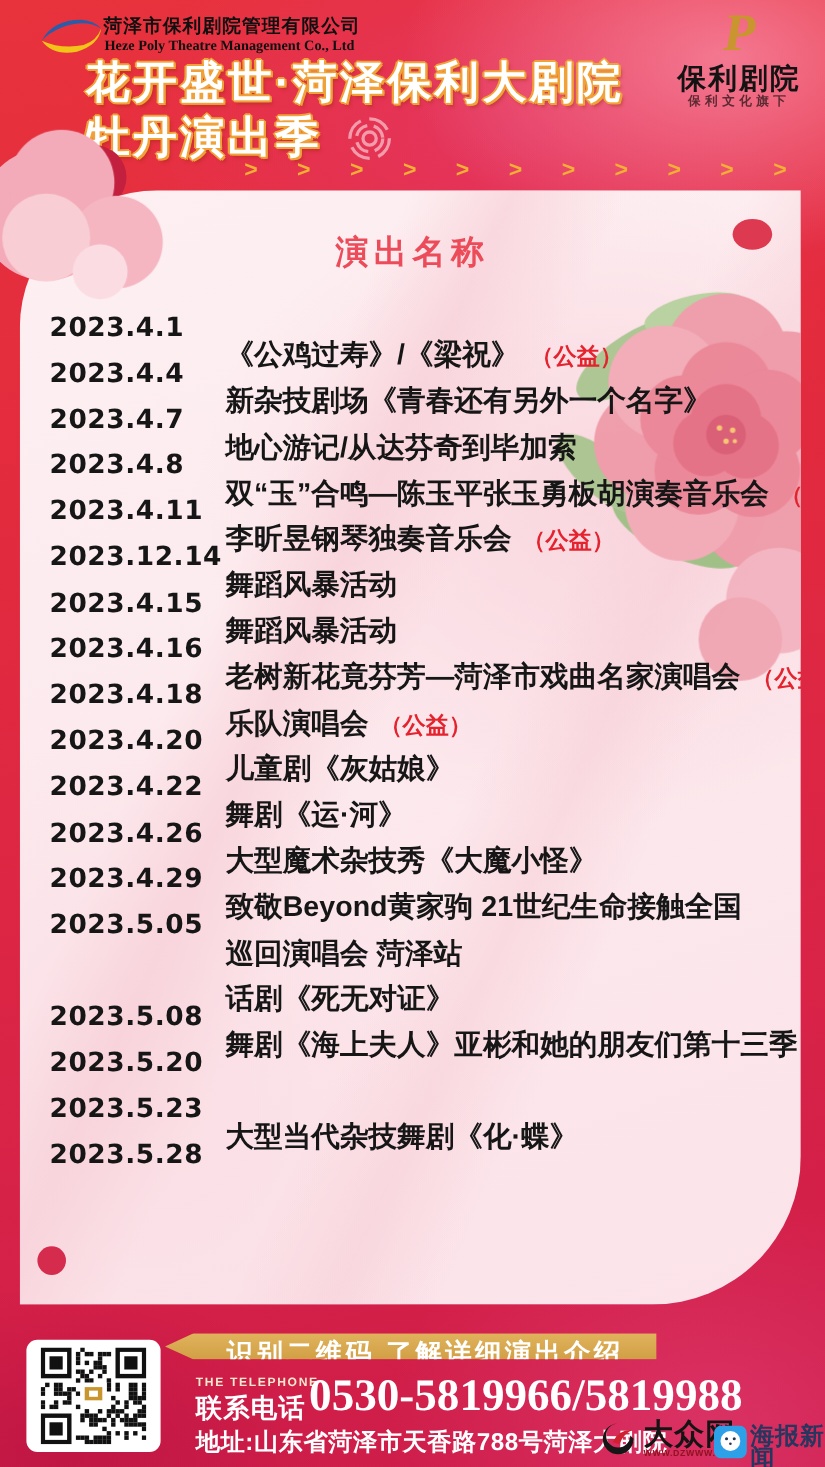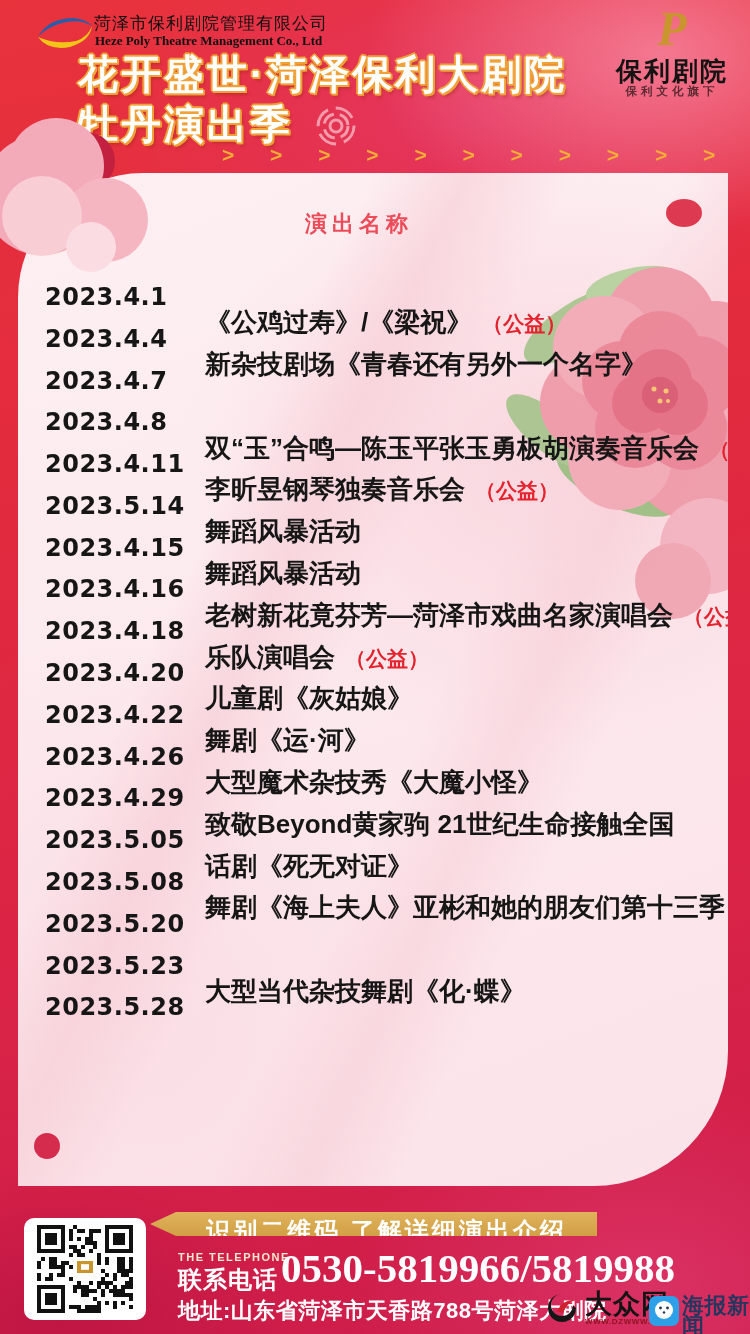--- a/index.html
+++ b/index.html
@@ -10,21 +10,21 @@
       radial-gradient(420px 260px at 88% 4%, rgba(250,150,175,.70), rgba(250,150,175,0) 70%),
       radial-gradient(520px 300px at 62% 9%, rgba(226,60,136,.45), rgba(226,60,136,0) 72%),
       radial-gradient(420px 300px at 86% 97%, rgba(236,80,140,.40), rgba(236,80,140,0) 70%),
       radial-gradient(340px 220px at 8% 99%, rgba(170,12,60,.45), rgba(170,12,60,0) 70%),
       linear-gradient(170deg,#e8323c 0%,#e22a3e 35%,#d92347 70%,#cc1c4a 100%);
   }
   .abs{position:absolute;}
 
   
   .brand-logo{left:36px;top:15px;width:58px;height:34px;}
-  .company-cn{left:94px;top:12px;font-size:17px;font-weight:400;letter-spacing:1px;color:#101010;}
+  .company-cn{left:94px;top:12px;font-size:17px;font-weight:700;letter-spacing:1px;color:#101010;}
   .company-en{left:95px;top:33px;font-size:13px;font-weight:700;color:#101010;
               font-family:"Liberation Serif","DejaVu Serif",serif;}
   .title{font-size:40px;font-weight:900;letter-spacing:3px;color:#fff;white-space:nowrap;
     text-shadow:-2px 0 0 #f0a238,2px 0 0 #f0a238,0 -2px 0 #f0a238,0 2px 0 #f0a238,
       -1px -1px 0 #f0a238,1px -1px 0 #f0a238,-1px 1px 0 #f0a238,2px 2px 0 #f0a238,
       3px 4px 3px rgba(150,40,10,.40);}
   .title1{left:78px;top:47px;}
   .title2{left:78px;top:97px;}
   .rose-mark{left:311px;top:105px;width:50px;height:42px;opacity:.65;}
   .chevrons{left:222px;top:143px;font-size:21px;font-weight:900;letter-spacing:15px;
@@ -50,21 +50,21 @@
     background:
       radial-gradient(520px 420px at 74% 28%, rgba(249,211,220,.85), rgba(249,211,220,0) 70%),
       radial-gradient(430px 520px at 18% 82%, rgba(250,220,227,.75), rgba(250,220,227,0) 70%),
       linear-gradient(160deg,#fdf0f2,#fce9ed 50%,#fbe3e9);}
   .card::before{content:"";position:absolute;inset:0;
     background:linear-gradient(115deg,transparent 30%,rgba(246,198,208,.50) 38%,transparent 47%,
                transparent 56%,rgba(246,198,208,.40) 64%,transparent 72%);}
   .dot-tr{left:648px;top:26px;width:36px;height:28px;background:#dd3950;}
   .dot-bl{left:16px;top:960px;width:26px;height:26px;background:#d52c4e;}
   .peony{left:410px;top:58px;width:300px;height:410px;}
-  .col-head{font-size:22px;font-weight:900;letter-spacing:5px;color:#ec4b59;white-space:nowrap;}
+  .col-head{font-size:30px;font-weight:900;letter-spacing:5px;color:#ec4b59;white-space:nowrap;}
   .col-date{left:52px;top:36px;}
   .col-name{left:287px;top:36px;}
   .rows{left:27px;top:87px;right:-20px;}
   .row{display:flex;align-items:center;height:41.8px;white-space:nowrap;}
   .row .date{width:160px;flex:0 0 160px;font-size:24px;font-weight:800;
              letter-spacing:.5px;color:#161616;font-family:"DejaVu Sans",sans-serif;margin-top:32px;}
   .row .name{font-size:26px;font-weight:800;color:#161616;}
   .row .tag{font-size:21px;font-weight:800;color:#e4232e;margin-left:10px;}
 
   
@@ -167,29 +167,30 @@
     <span class="name"><span>《公鸡过寿》/《梁祝》</span><span class="tag">（公益）</span></span>
   </div>
 
   <div class="row">
     <span class="date">2023.4.7</span>
     <span class="name"><span>新杂技剧场《青春还有另外一个名字》</span><span class="tag"></span></span>
   </div>
 
   <div class="row">
     <span class="date">2023.4.8</span>
+    <span class="name"><span>地心游记/从达芬奇到毕加索</span><span class="tag"></span></span>
   </div>
 
   <div class="row">
     <span class="date">2023.4.11</span>
     <span class="name"><span>双“玉”合鸣—陈玉平张玉勇板胡演奏音乐会</span><span class="tag">（公益）</span></span>
   </div>
 
   <div class="row">
-    <span class="date">2023.5.14</span>
+    <span class="date">2023.12.14</span>
     <span class="name"><span>李昕昱钢琴独奏音乐会</span><span class="tag">（公益）</span></span>
   </div>
 
   <div class="row">
     <span class="date">2023.4.15</span>
     <span class="name"><span>舞蹈风暴活动</span><span class="tag"></span></span>
   </div>
 
   <div class="row">
     <span class="date">2023.4.16</span>
@@ -220,20 +221,24 @@
     <span class="date">2023.4.29</span>
     <span class="name"><span>大型魔术杂技秀《大魔小怪》</span><span class="tag"></span></span>
   </div>
 
 
   <div class="row">
     <span class="date">2023.5.05</span>
     <span class="name"><span>致敬Beyond黄家驹 21世纪生命接触全国</span><span class="tag"></span></span>
   </div>
 
+  <div class="row">
+    <span class="date"></span>
+    <span class="name"><span>巡回演唱会 菏泽站</span><span class="tag"></span></span>
+  </div>
 
   <div class="row">
     <span class="date">2023.5.08</span>
     <span class="name"><span>话剧《死无对证》</span><span class="tag"></span></span>
   </div>
 
   <div class="row">
     <span class="date">2023.5.20</span>
     <span class="name"><span>舞剧《海上夫人》亚彬和她的朋友们第十三季</span><span class="tag"></span></span>
   </div>

